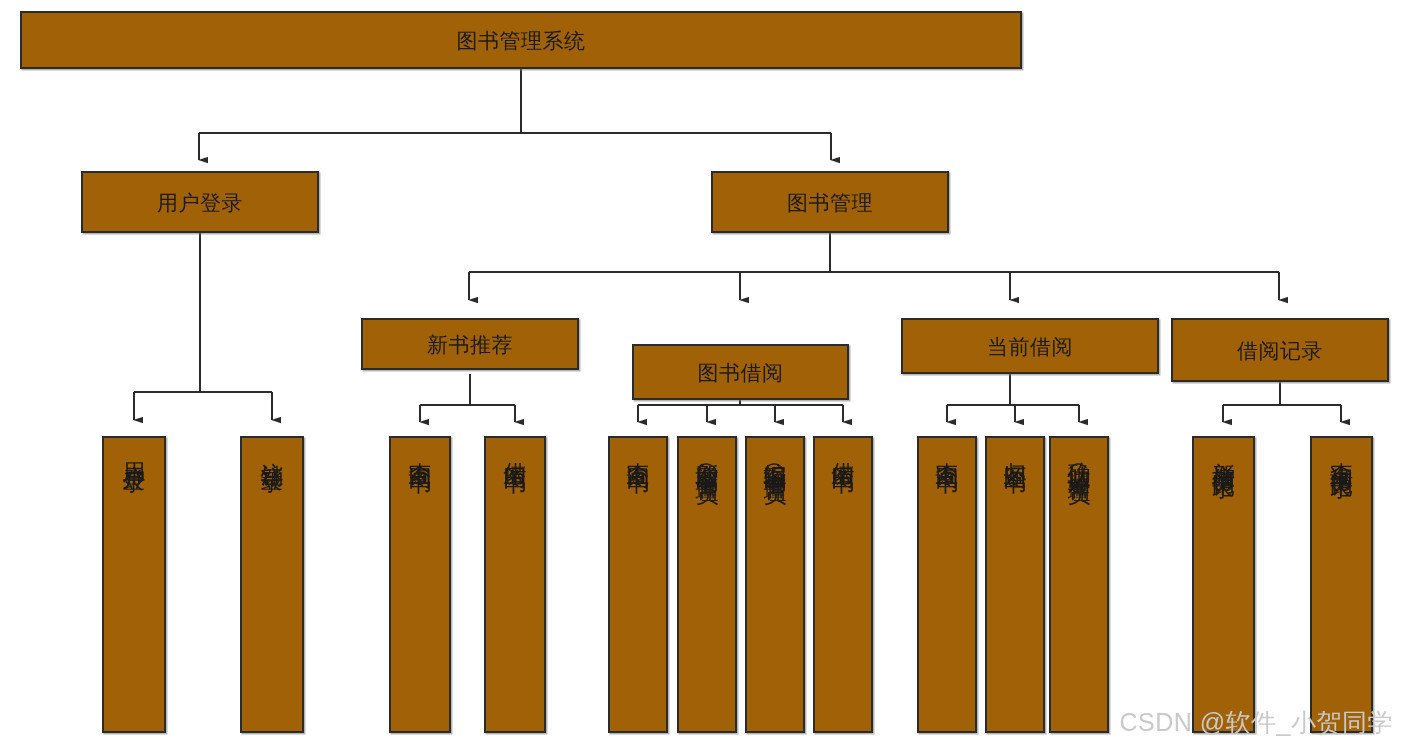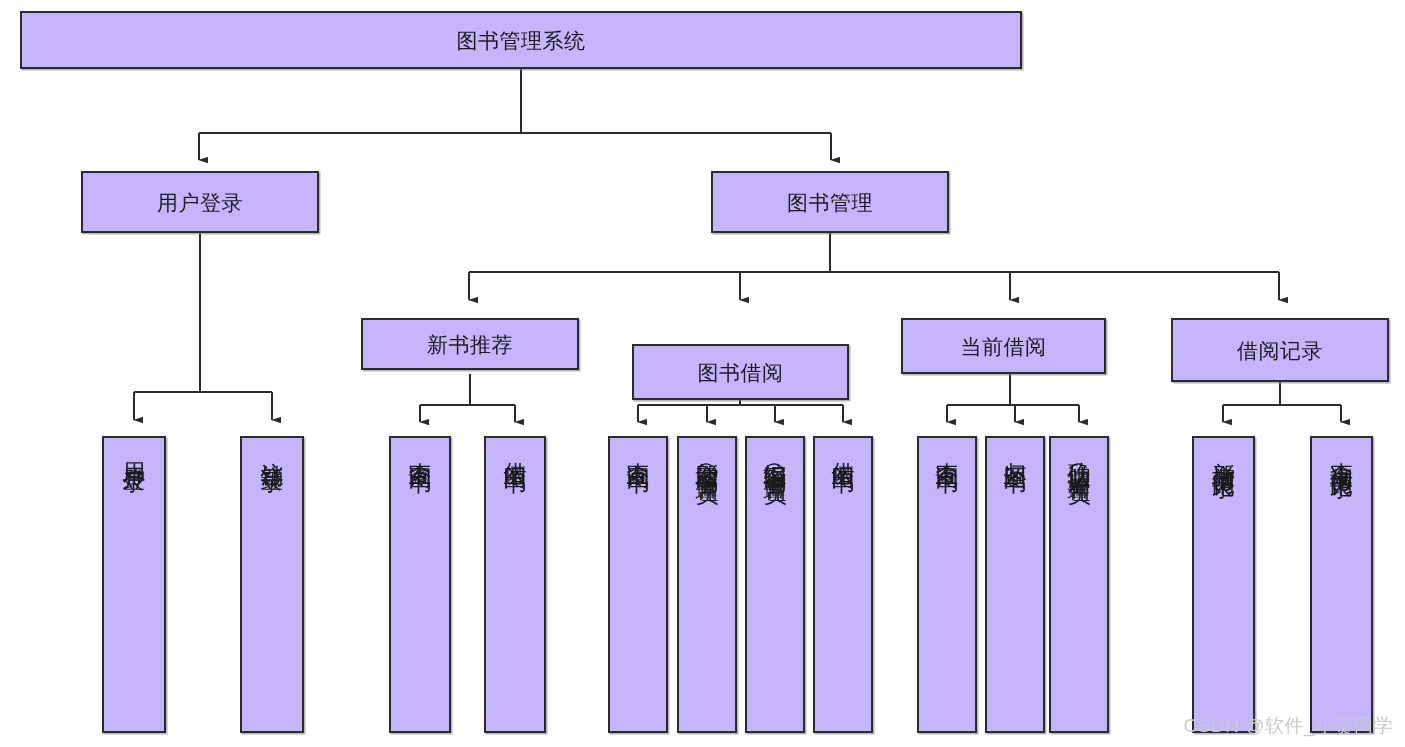--- a/index.html
+++ b/index.html
@@ -17,21 +17,21 @@
   #diagram-root {
     position: absolute;
     left: 0;
     top: 0;
     width: 1405px;
     height: 747px;
   }
   .node-box {
     position: absolute;
     box-sizing: border-box;
-    background: #c4b5fd;
+    background: #a16207;
     border: 2px solid #2b2b2b;
     box-shadow: 1.5px 1.5px 0 0 rgba(120,120,120,0.55);
     display: flex;
     align-items: center;
     justify-content: center;
     text-align: center;
   }
   .node-label {
     color: #1a1a1a;
     font-family: "Liberation Sans", sans-serif;
@@ -60,21 +60,21 @@
     left: 0;
     top: 0;
     width: 1405px;
     height: 747px;
     pointer-events: none;
   }
   #watermark {
     position: absolute;
     right: 12px;
     bottom: 8px;
-    font-size: 19px;
+    font-size: 25px;
     color: #c9c9c9;
     font-family: "Liberation Sans", sans-serif;
     letter-spacing: 0.5px;
     white-space: nowrap;
   }
 </style>
 </head>
 <body>
 
 <div id="diagram-root">
@@ -139,21 +139,21 @@
   <div class="node-box" style="left: 711px; top: 171px; width: 238px; height: 62px;">
     <span class="node-label h-label">图书管理</span>
   </div>
 
   <div class="node-box" style="left: 361px; top: 318px; width: 218px; height: 52px;">
     <span class="node-label h-label">新书推荐</span>
   </div>
   <div class="node-box" style="left: 632px; top: 318px; width: 217px; height: 56px; margin-top: 26px;">
     <span class="node-label h-label">图书借阅</span>
   </div>
-  <div class="node-box" style="left: 901px; top: 318px; width: 205px; height: 56px;">
+  <div class="node-box" style="left: 901px; top: 318px; width: 258px; height: 56px;">
     <span class="node-label h-label">当前借阅</span>
   </div>
   <div class="node-box" style="left: 1171px; top: 318px; width: 218px; height: 64px;">
     <span class="node-label h-label">借阅记录</span>
   </div>
 
   <div class="node-box v-box" style="left: 102px; top: 436px; width: 64px; height: 297px;">
     <span class="node-label v-label">用户登录</span>
   </div>
   <div class="node-box v-box" style="left: 240px; top: 436px; width: 64px; height: 297px;">

